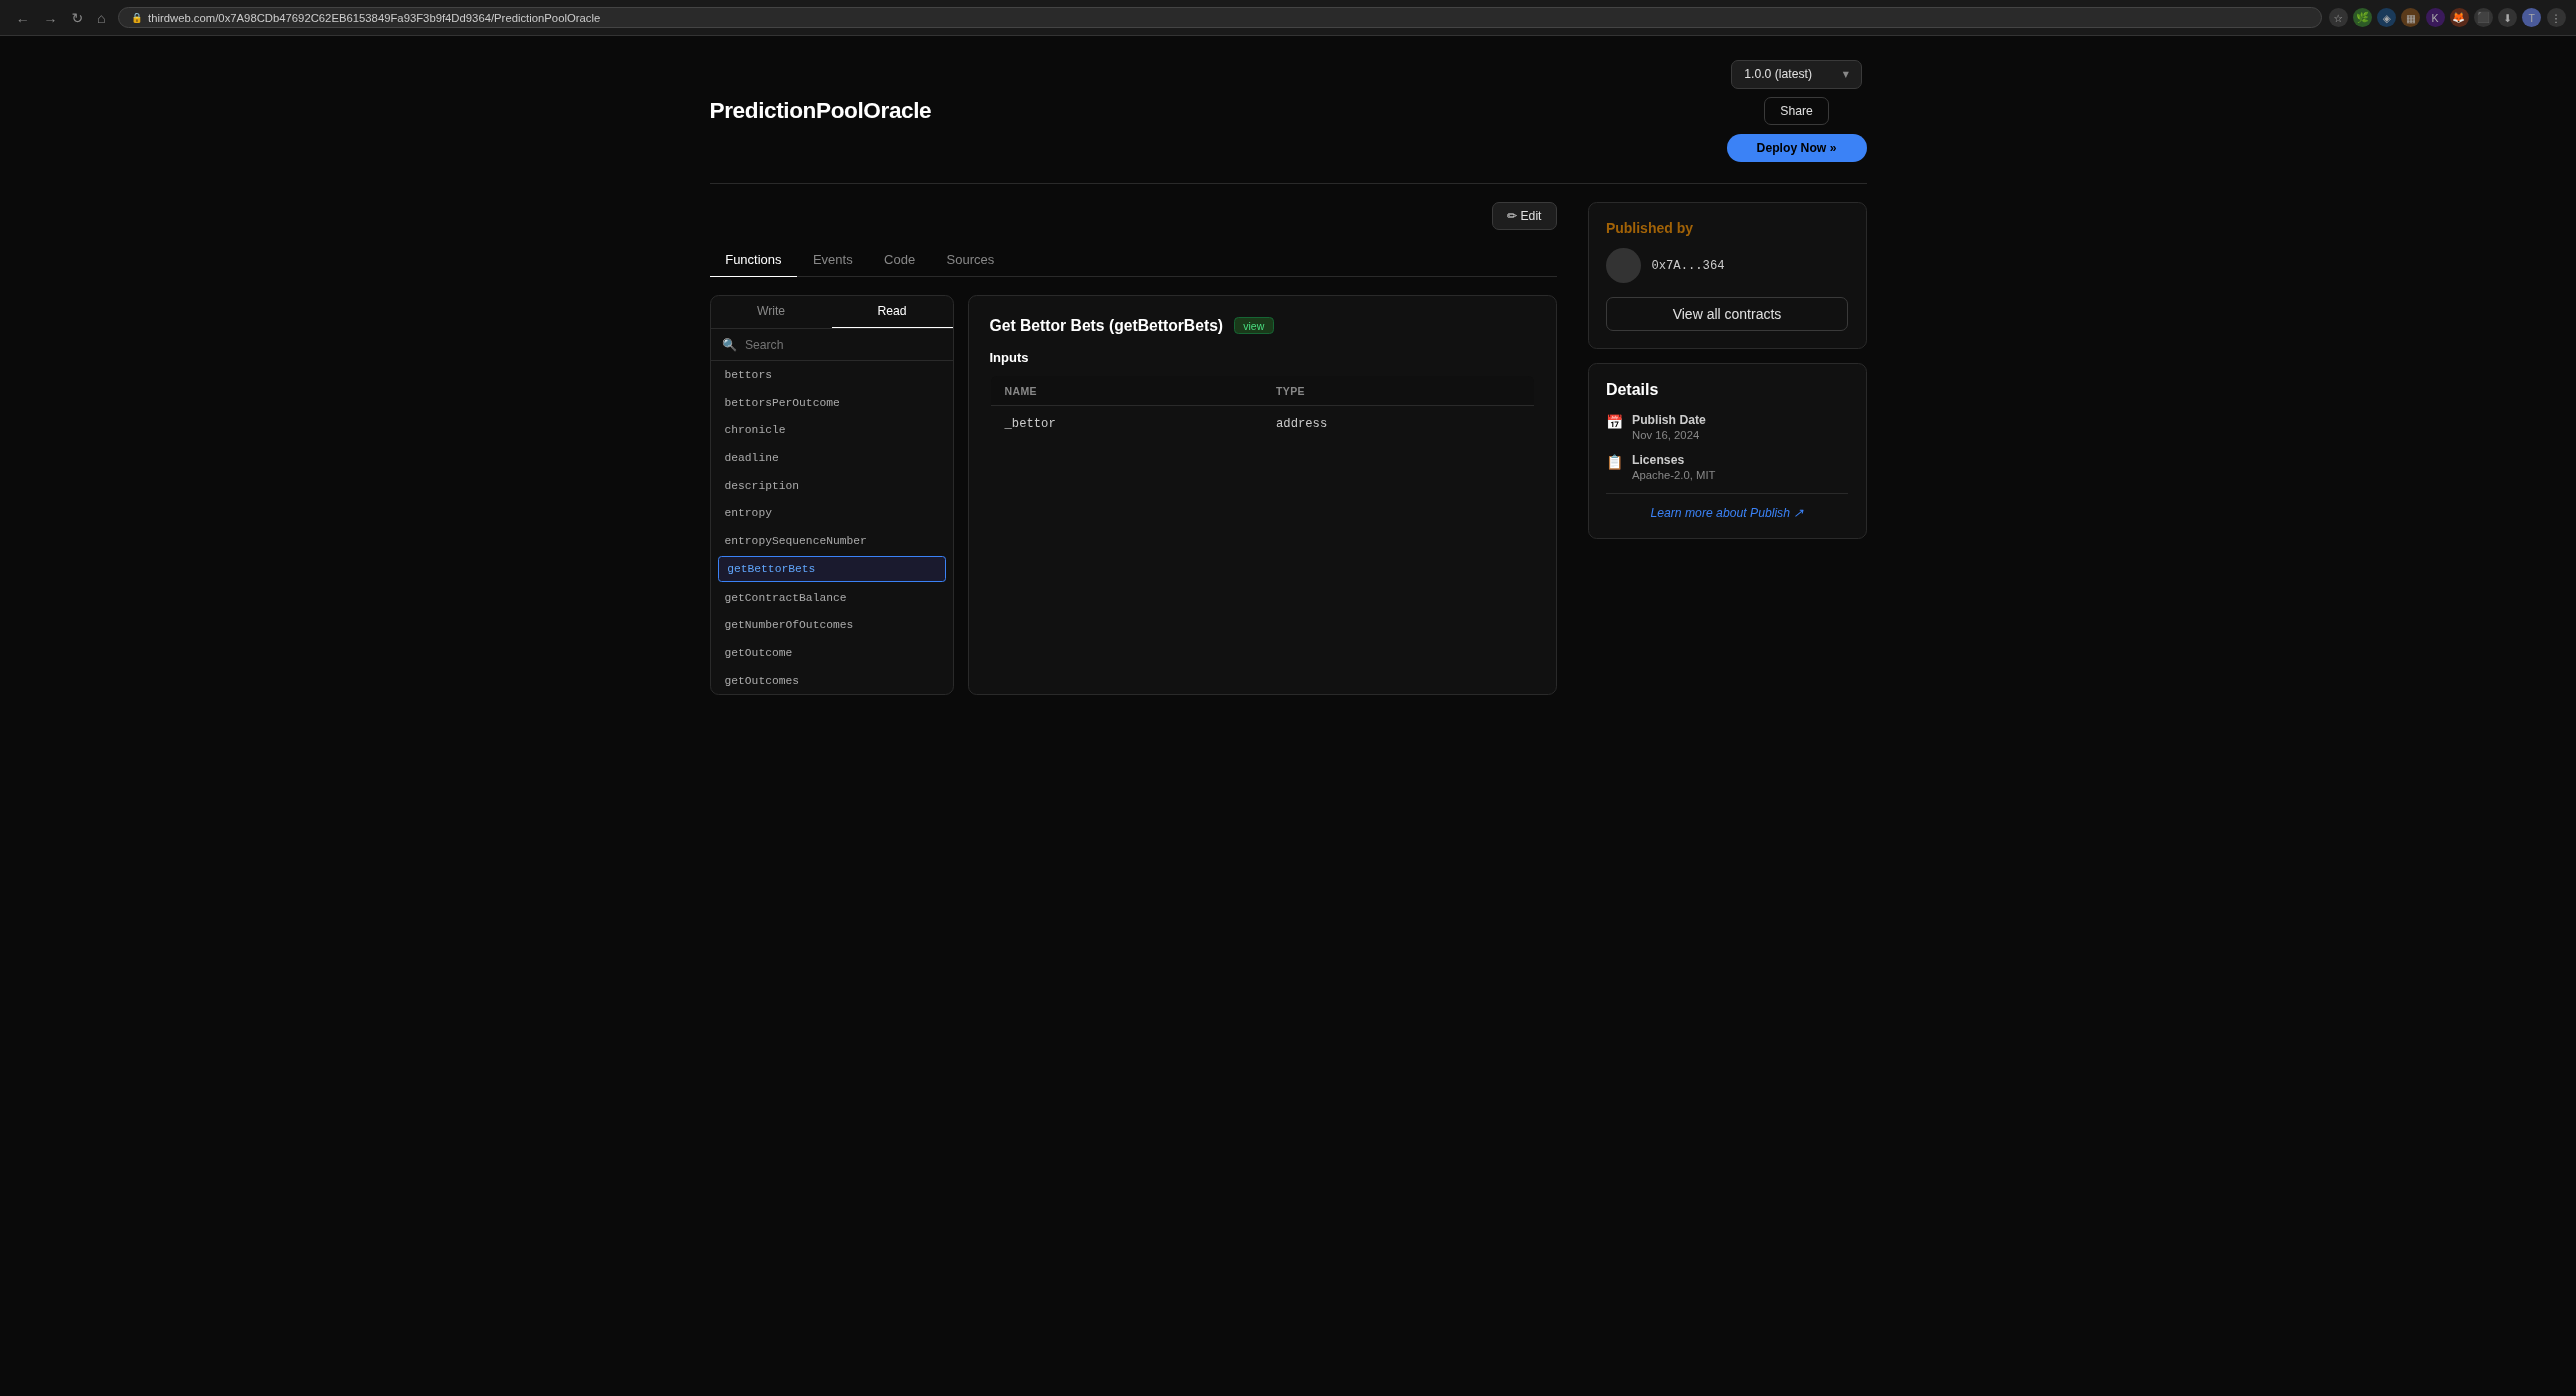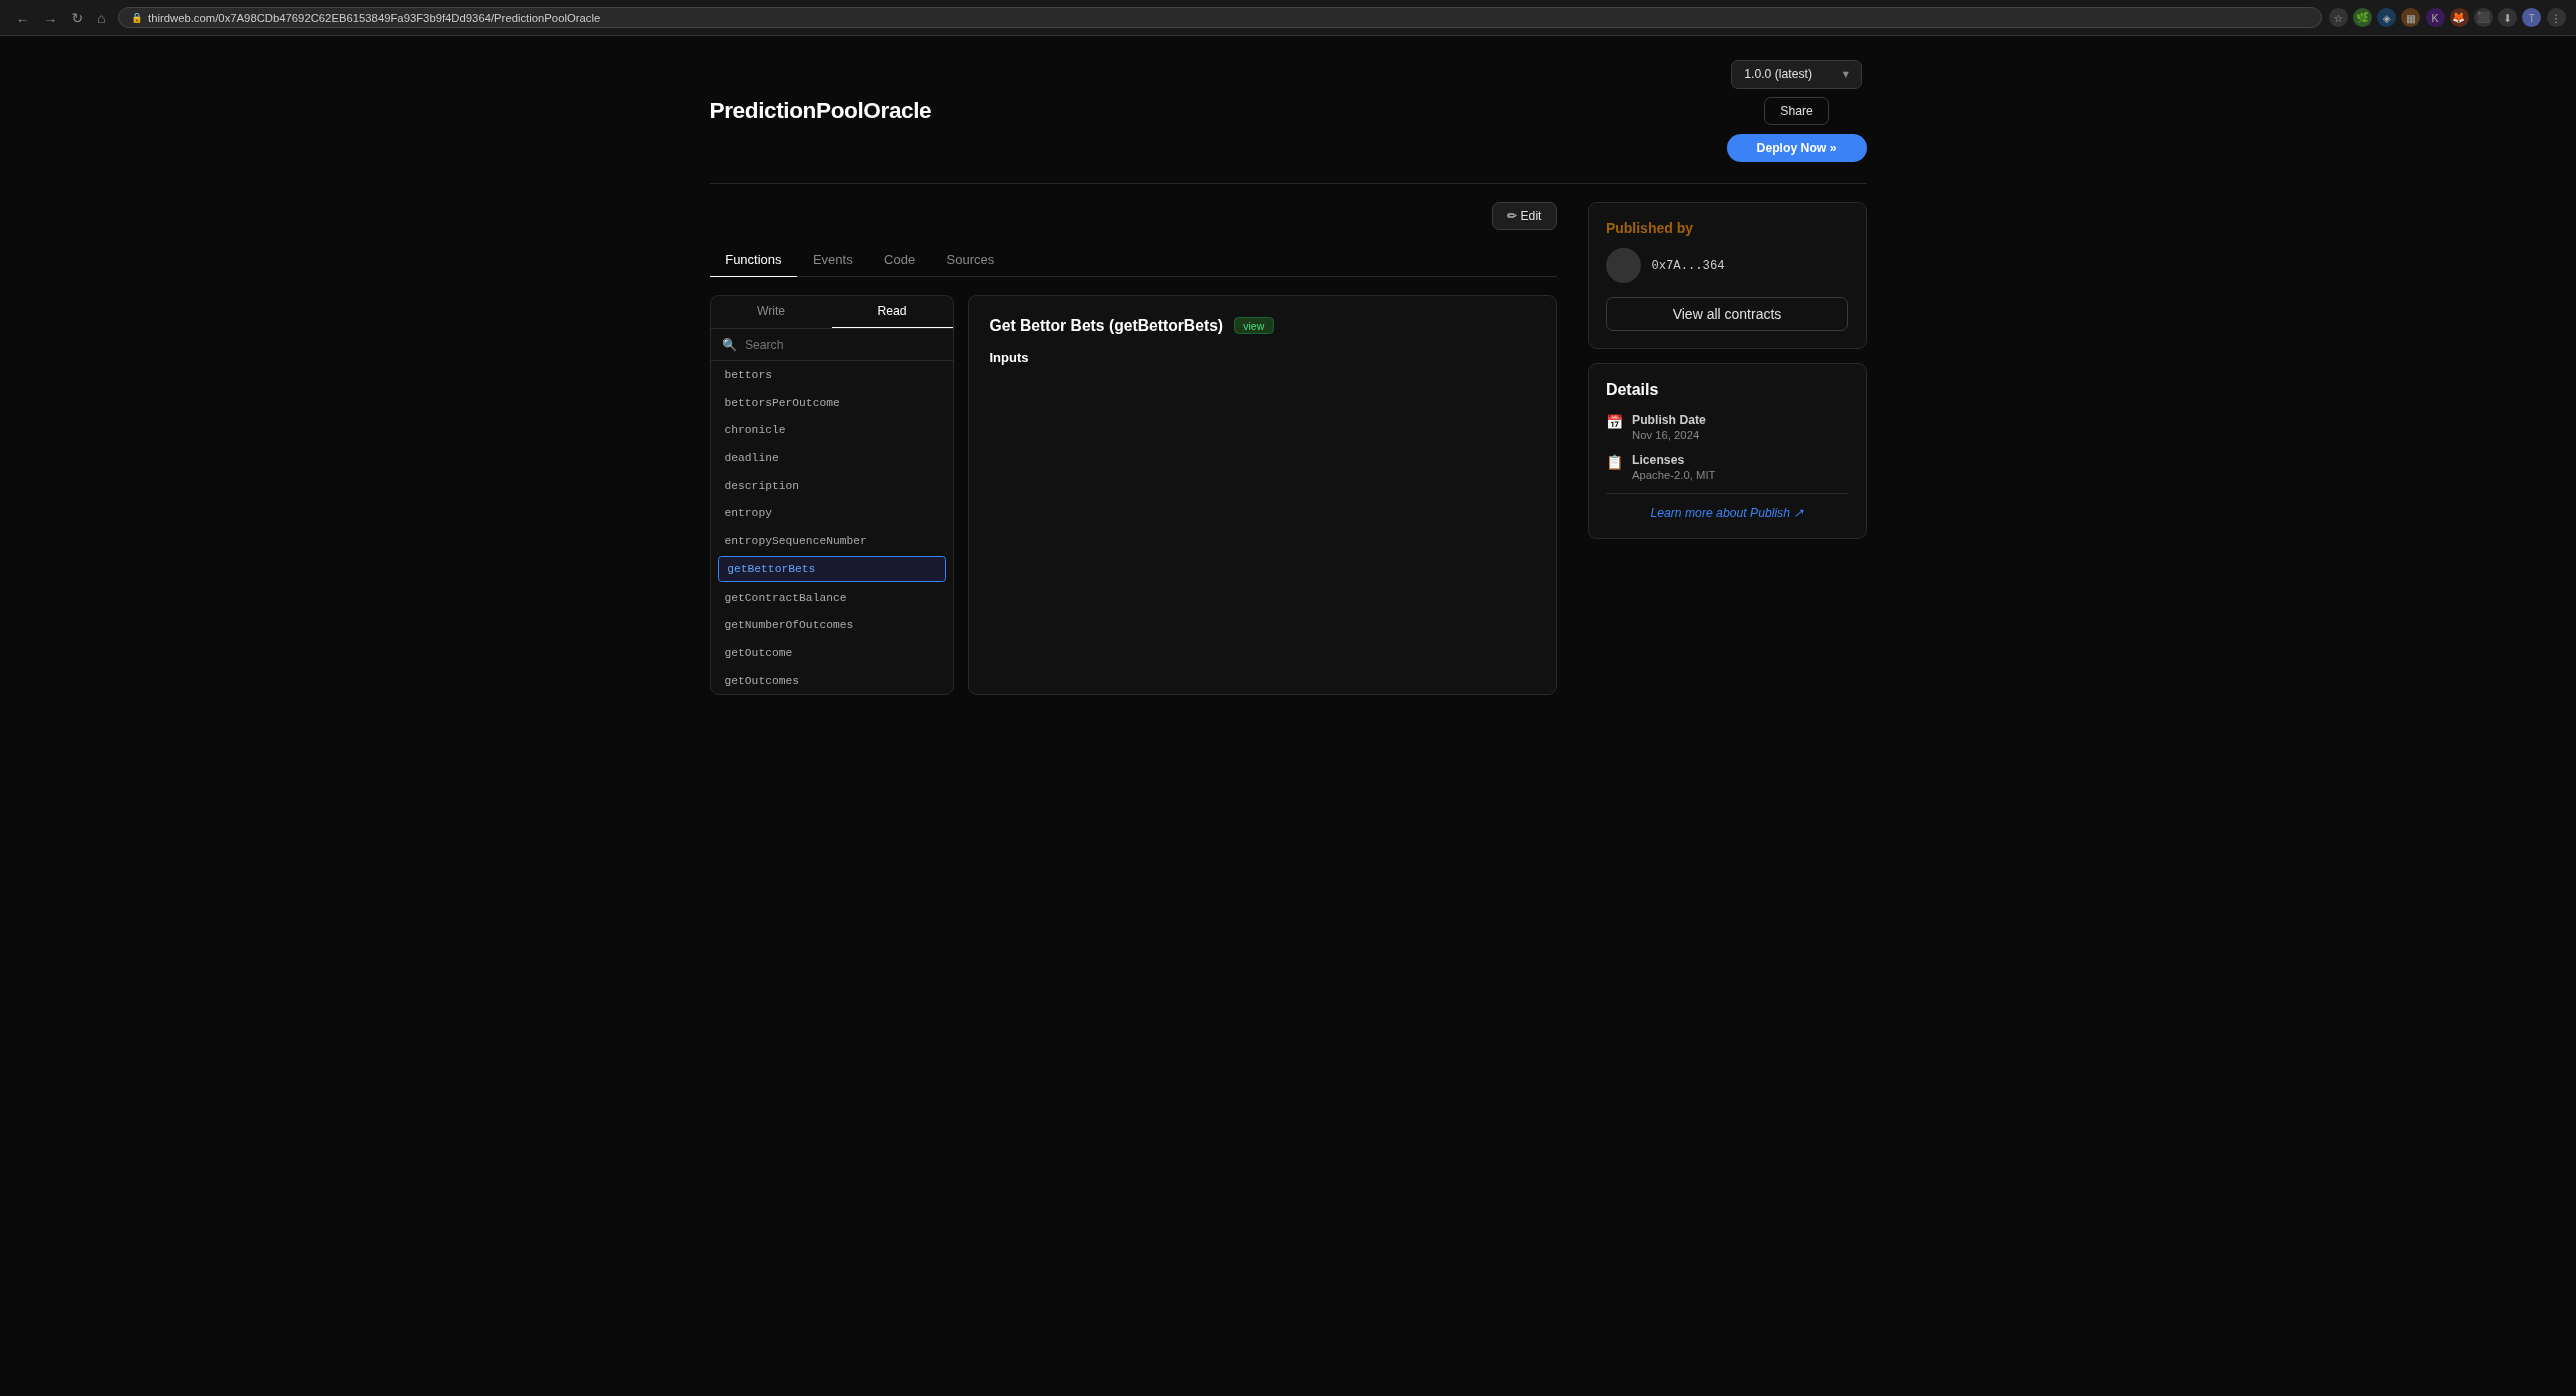--- a/index.html
+++ b/index.html
@@ -110,21 +110,21 @@
       border-radius: 7px;
       color: #e0e0e0;
       padding: 6.1px 15.7px;
       font-size: 12.2px;
       cursor: pointer;
     }
     .deploy-btn {
       background: #3b82f6;
       border: none;
       border-radius: 14px;
-      color: #ffffff;
+      color: #000000;
       padding: 7px 30px;
       font-size: 12.2px;
       font-weight: 600;
       cursor: pointer;
       display: flex;
       align-items: center;
       gap: 7px;
     }
 
     .divider { border: none; border-top: 0.9px solid #2a2a2a; margin-bottom: 17.4px; }
@@ -497,20 +497,34 @@
             <li class="fn-item">getOutcomes</li>
           </ul>
         </div>
 
         <div class="fn-detail">
           <div class="fn-detail-header">
             <span class="fn-name">Get Bettor Bets (getBettorBets)</span>
             <span class="view-badge">view</span>
           </div>
           <div class="inputs-label">Inputs</div>
+          <table class="inputs-table">
+            <thead>
+              <tr>
+                <th>NAME</th>
+                <th>TYPE</th>
+              </tr>
+            </thead>
+            <tbody>
+              <tr>
+                <td>_bettor</td>
+                <td>address</td>
+              </tr>
+            </tbody>
+          </table>
         </div>
 
       </div>
     </div>
 
     <div class="side-panel">
 
       <div class="published-by-card">
         <div class="published-by-title">Published by</div>
         <div class="publisher-row">

